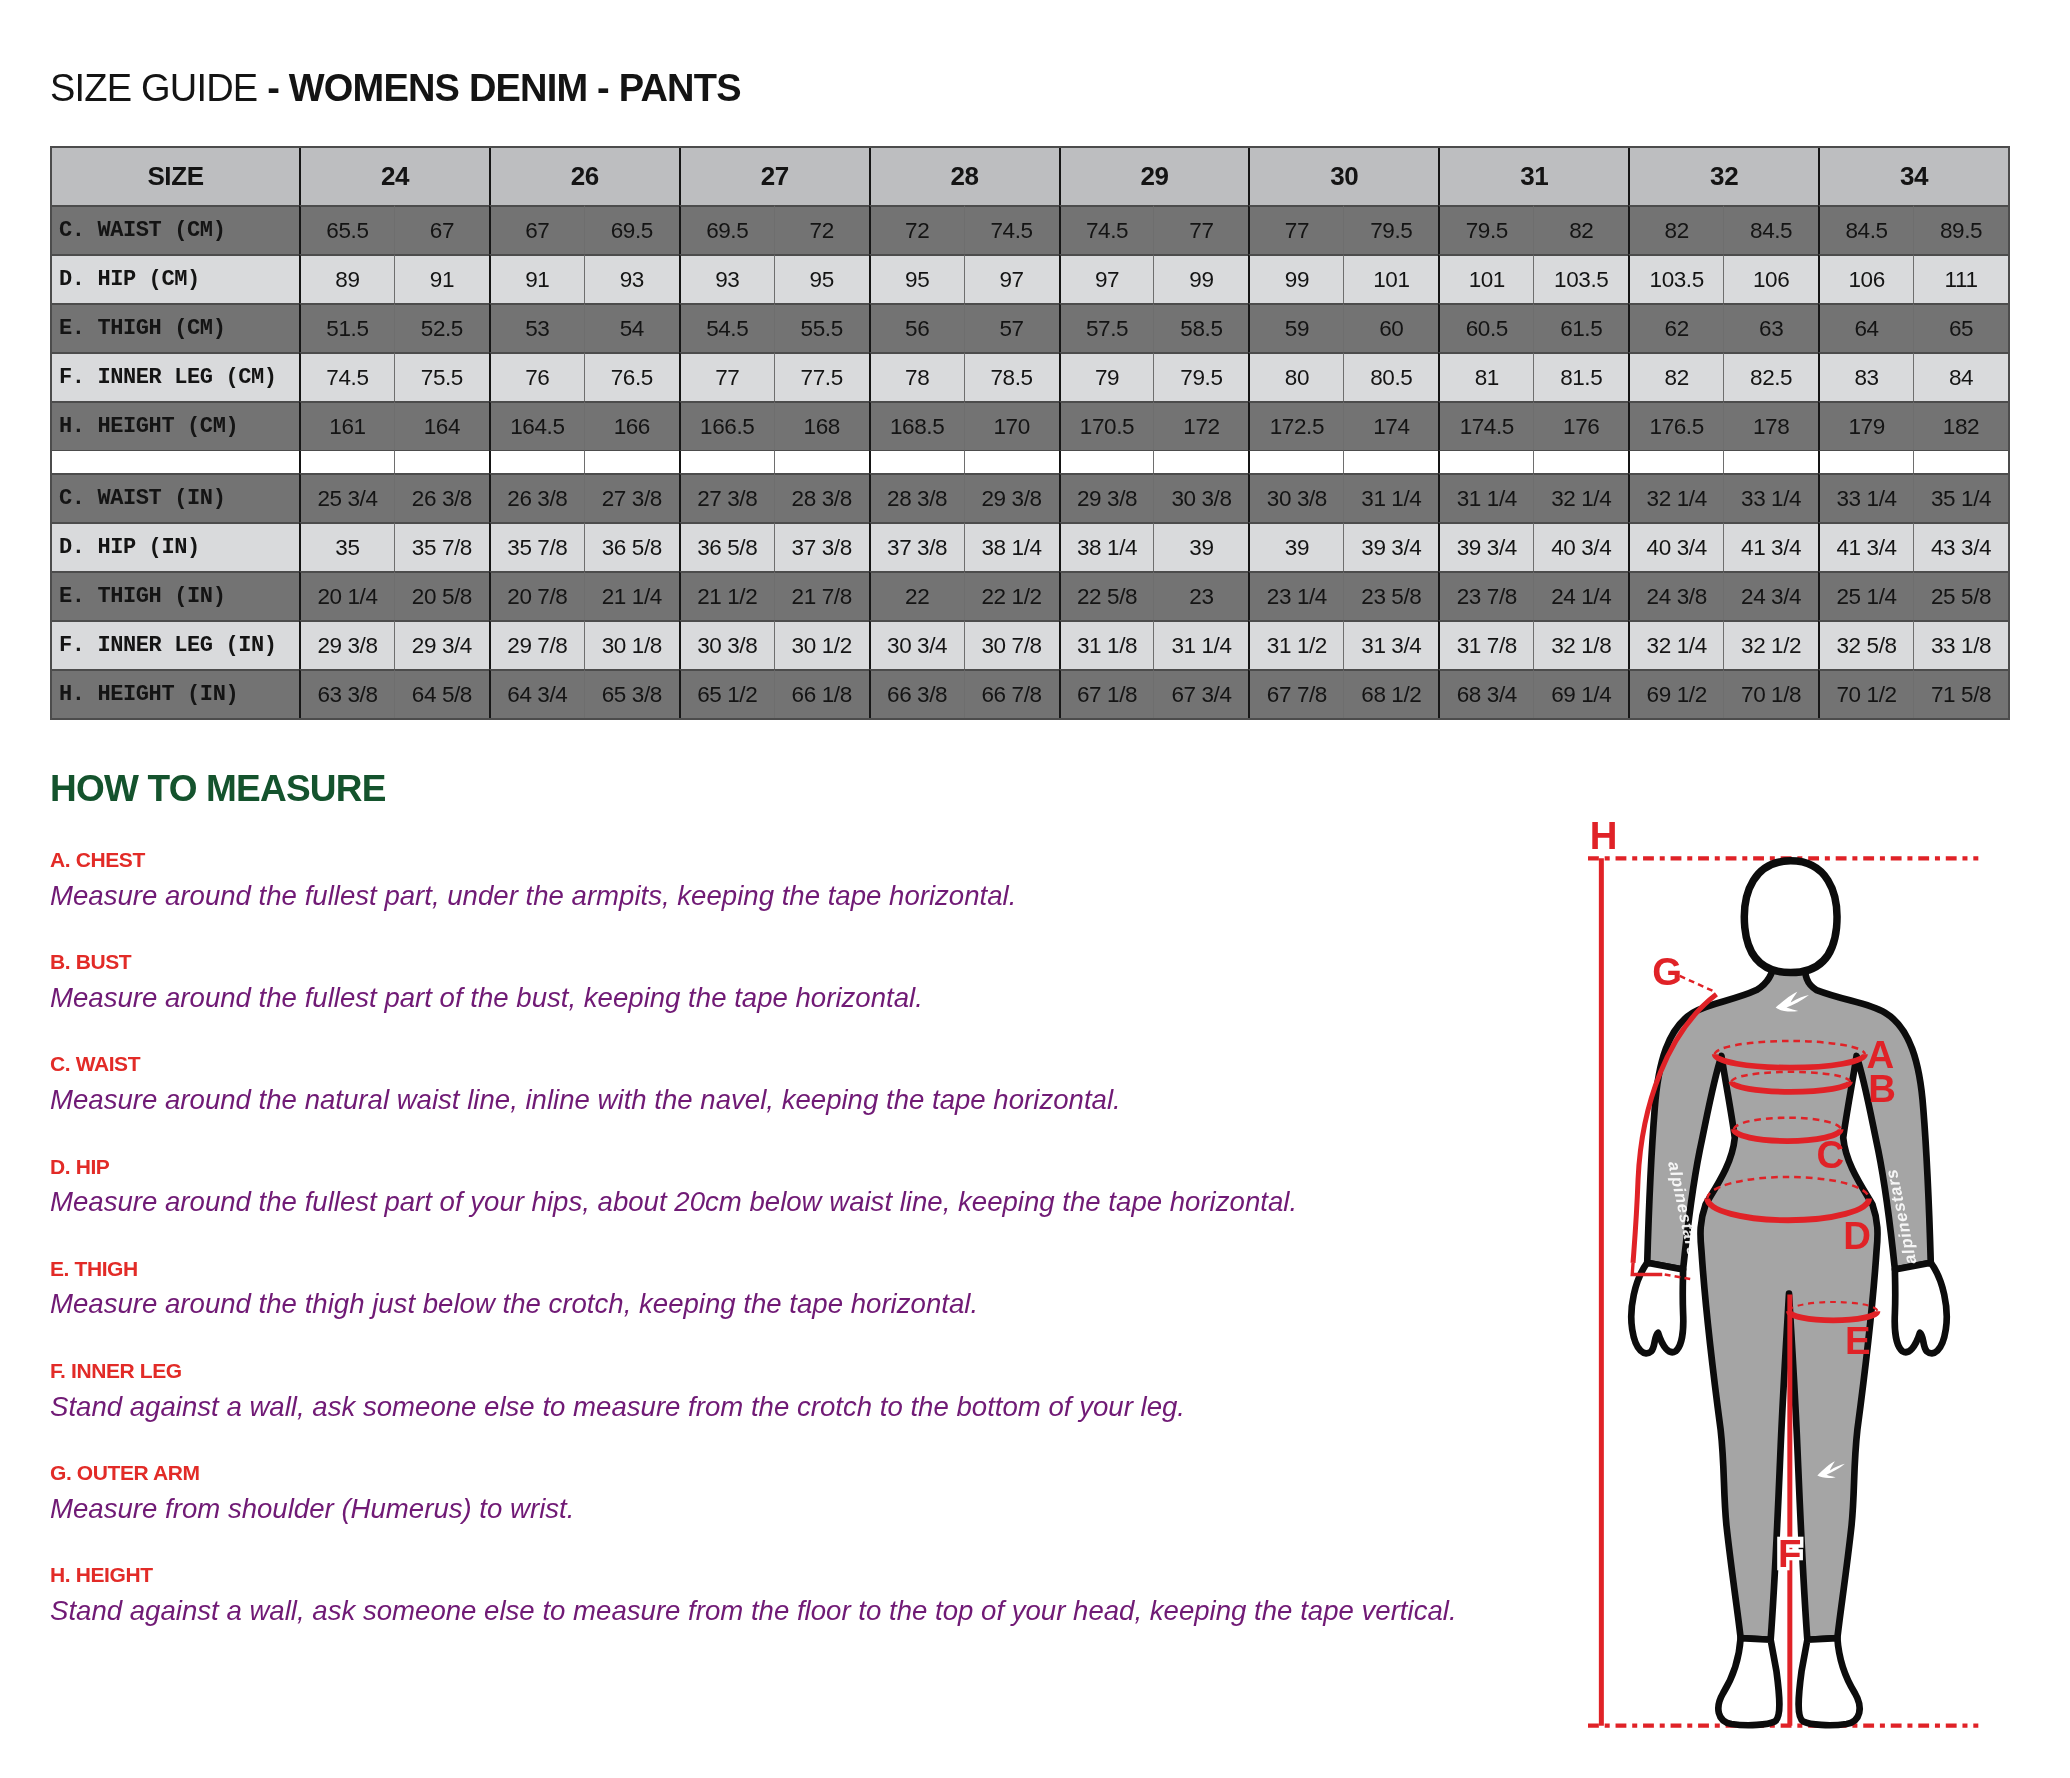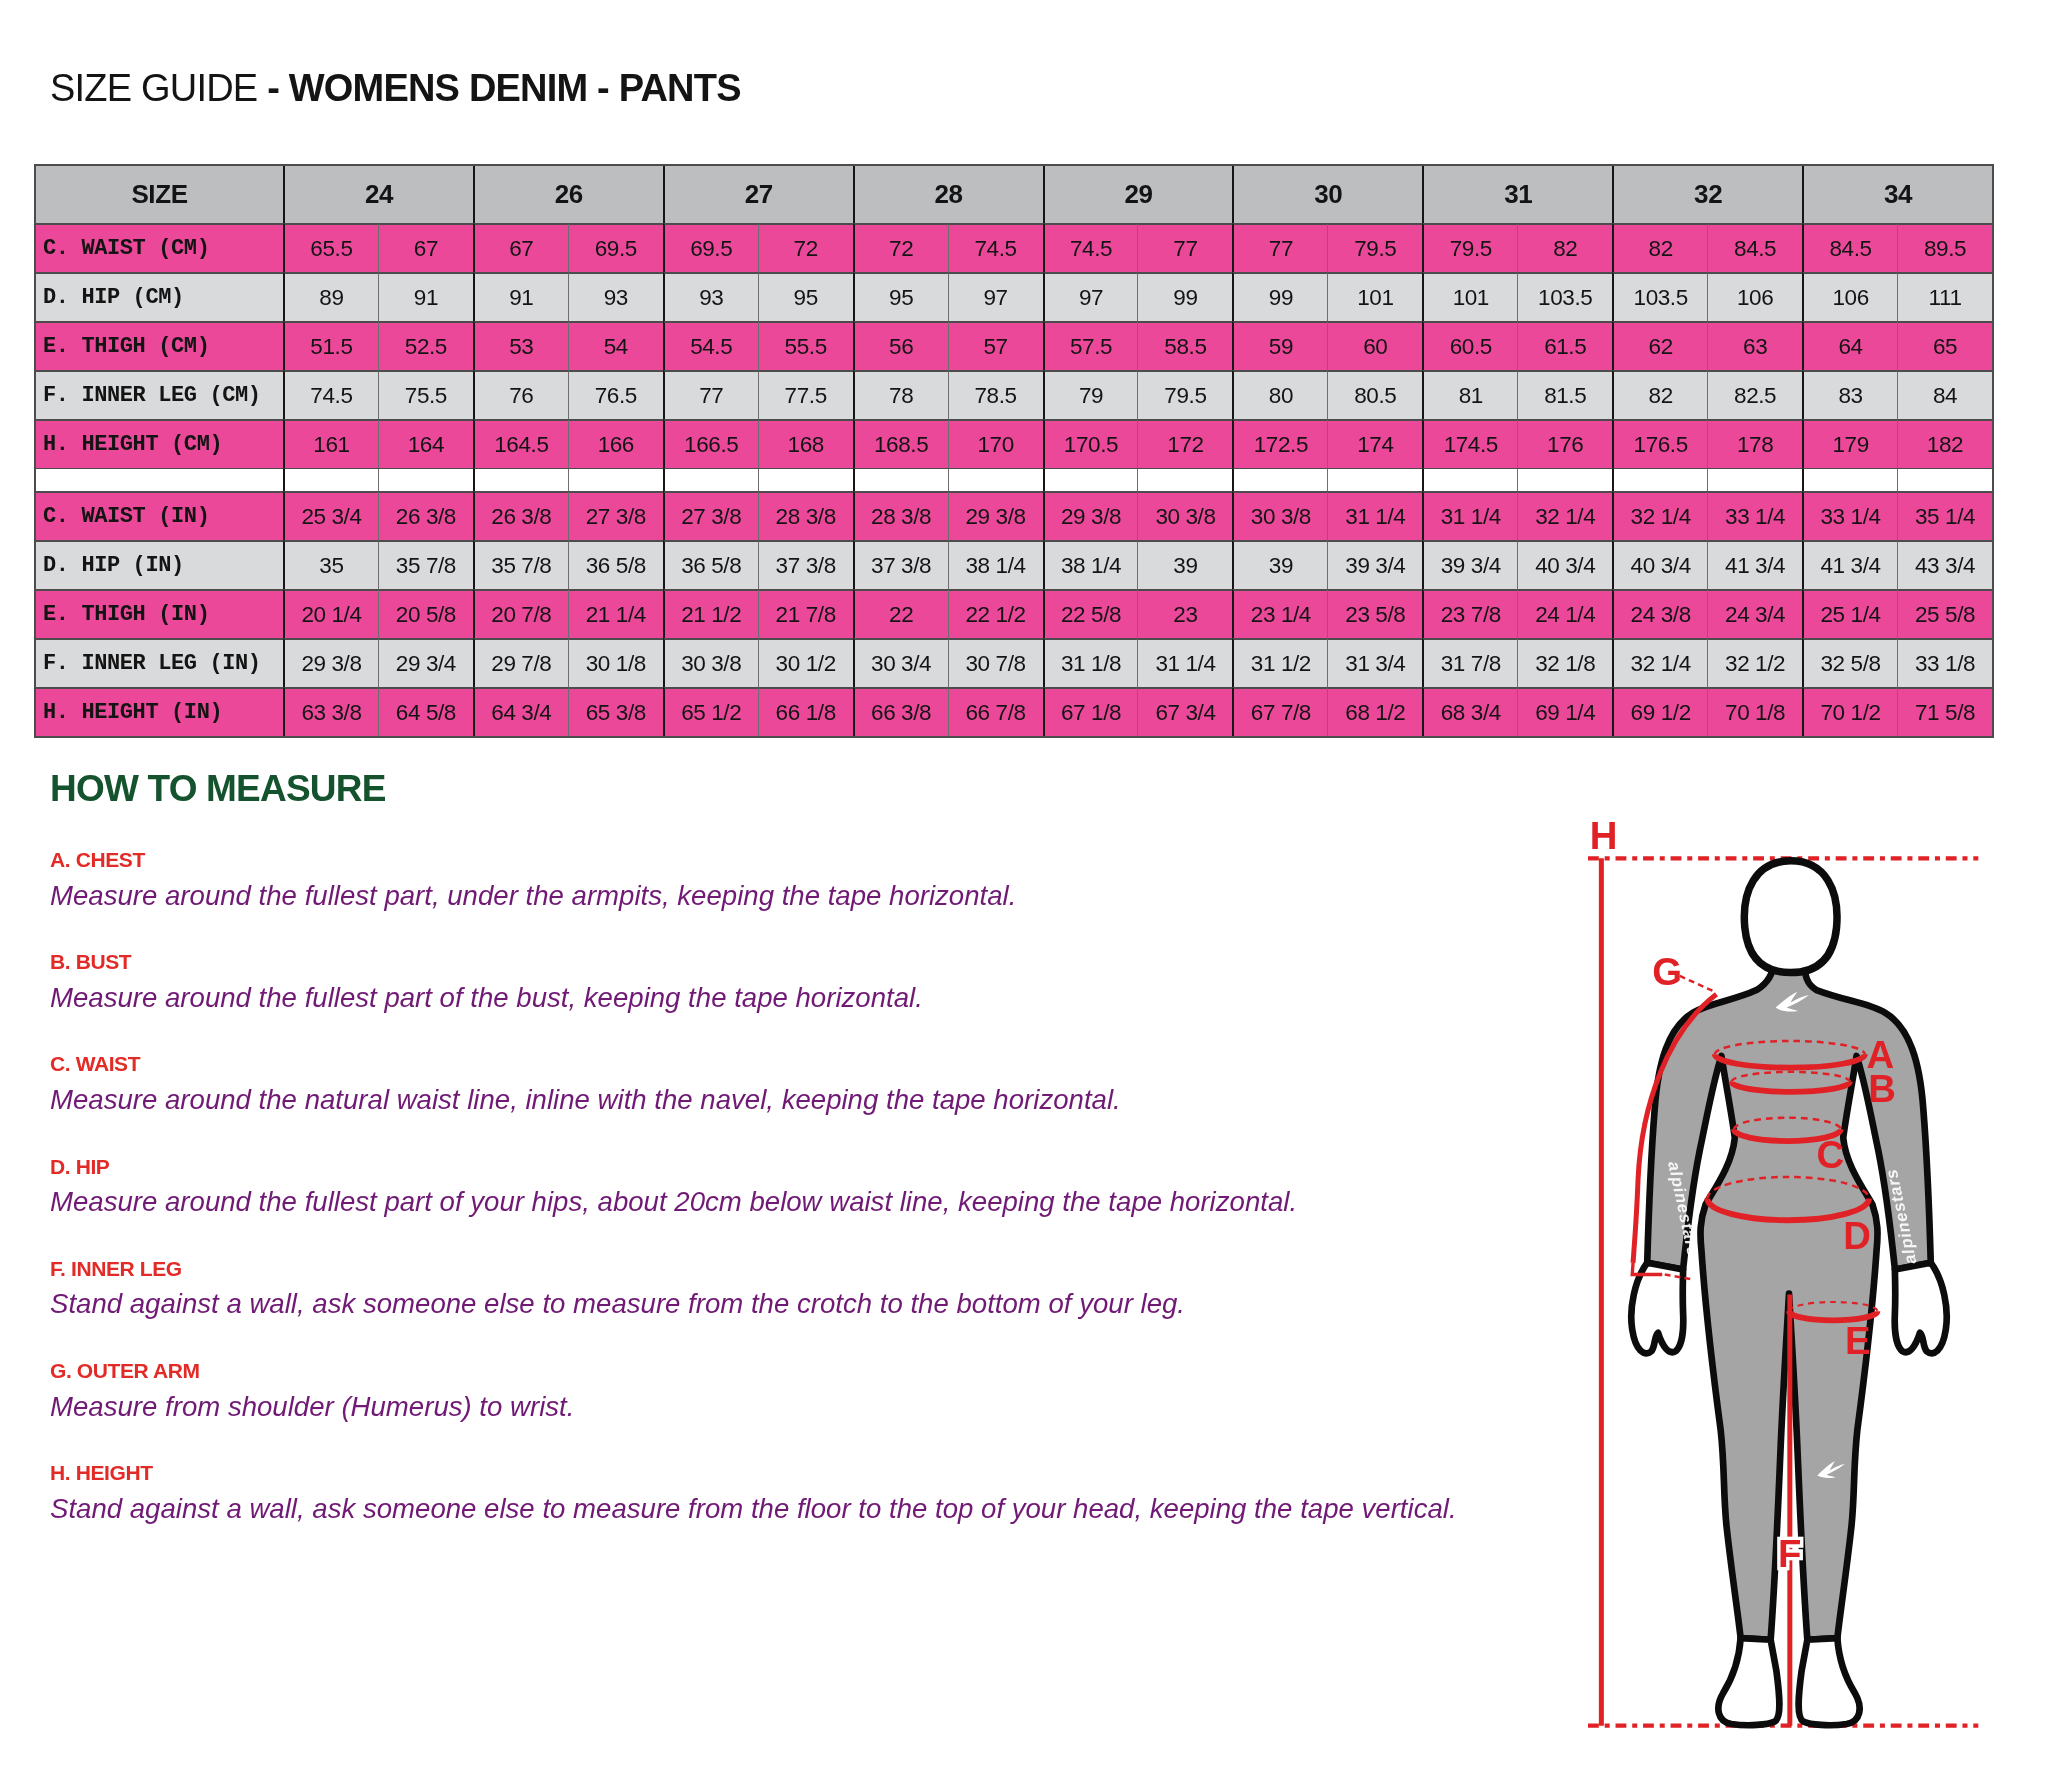--- a/index.html
+++ b/index.html
@@ -13,25 +13,25 @@
   
   .page-title {
     position:absolute; left:50px; top:67px;
     font-size:38px; letter-spacing:-0.8px; white-space:nowrap;
   }
   .page-title .t-light { font-weight:400; }
   .page-title .t-bold  { font-weight:700; }
 
   
   .size-table {
-    position:absolute; left:34px; top:146px; width:1960px;
+    position:absolute; left:50px; top:146px; width:1960px;
     display:grid;
     grid-template-columns: 247px repeat(18, 1fr);
     grid-template-rows: 57px repeat(5, 49px) 23.4px repeat(5, 49px);
-    border:2.5px solid #4c4c4c; background:#ec4899;margin-top:18px;
+    border:2.5px solid #4c4c4c; background:#737373;
   }
   .hcell {
     background:#bdbec0; font-weight:700; font-size:26px; letter-spacing:-0.4px;
     display:flex; align-items:center; justify-content:center;
   }
   .hsize { border-left:2.5px solid #161616; }
   .cell {
     border-top:2.5px solid #4c4c4c; font-size:22.5px; letter-spacing:-0.4px;
     display:flex; align-items:center; justify-content:center; white-space:nowrap;
   }
@@ -298,20 +298,24 @@
   </div>
   <div class="sec">
     <h3>C. WAIST</h3>
     <p>Measure around the natural waist line, inline with the navel, keeping the tape horizontal.</p>
   </div>
   <div class="sec">
     <h3>D. HIP</h3>
     <p>Measure around the fullest part of your hips, about 20cm below waist line, keeping the tape horizontal.</p>
   </div>
   <div class="sec">
+    <h3>E. THIGH</h3>
+    <p>Measure around the thigh just below the crotch, keeping the tape horizontal.</p>
+  </div>
+  <div class="sec">
     <h3>F. INNER LEG</h3>
     <p>Stand against a wall, ask someone else to measure from the crotch to the bottom of your leg.</p>
   </div>
   <div class="sec">
     <h3>G. OUTER ARM</h3>
     <p>Measure from shoulder (Humerus) to wrist.</p>
   </div>
   <div class="sec">
     <h3>H. HEIGHT</h3>
     <p>Stand against a wall, ask someone else to measure from the floor to the top of your head, keeping the tape vertical.</p>

